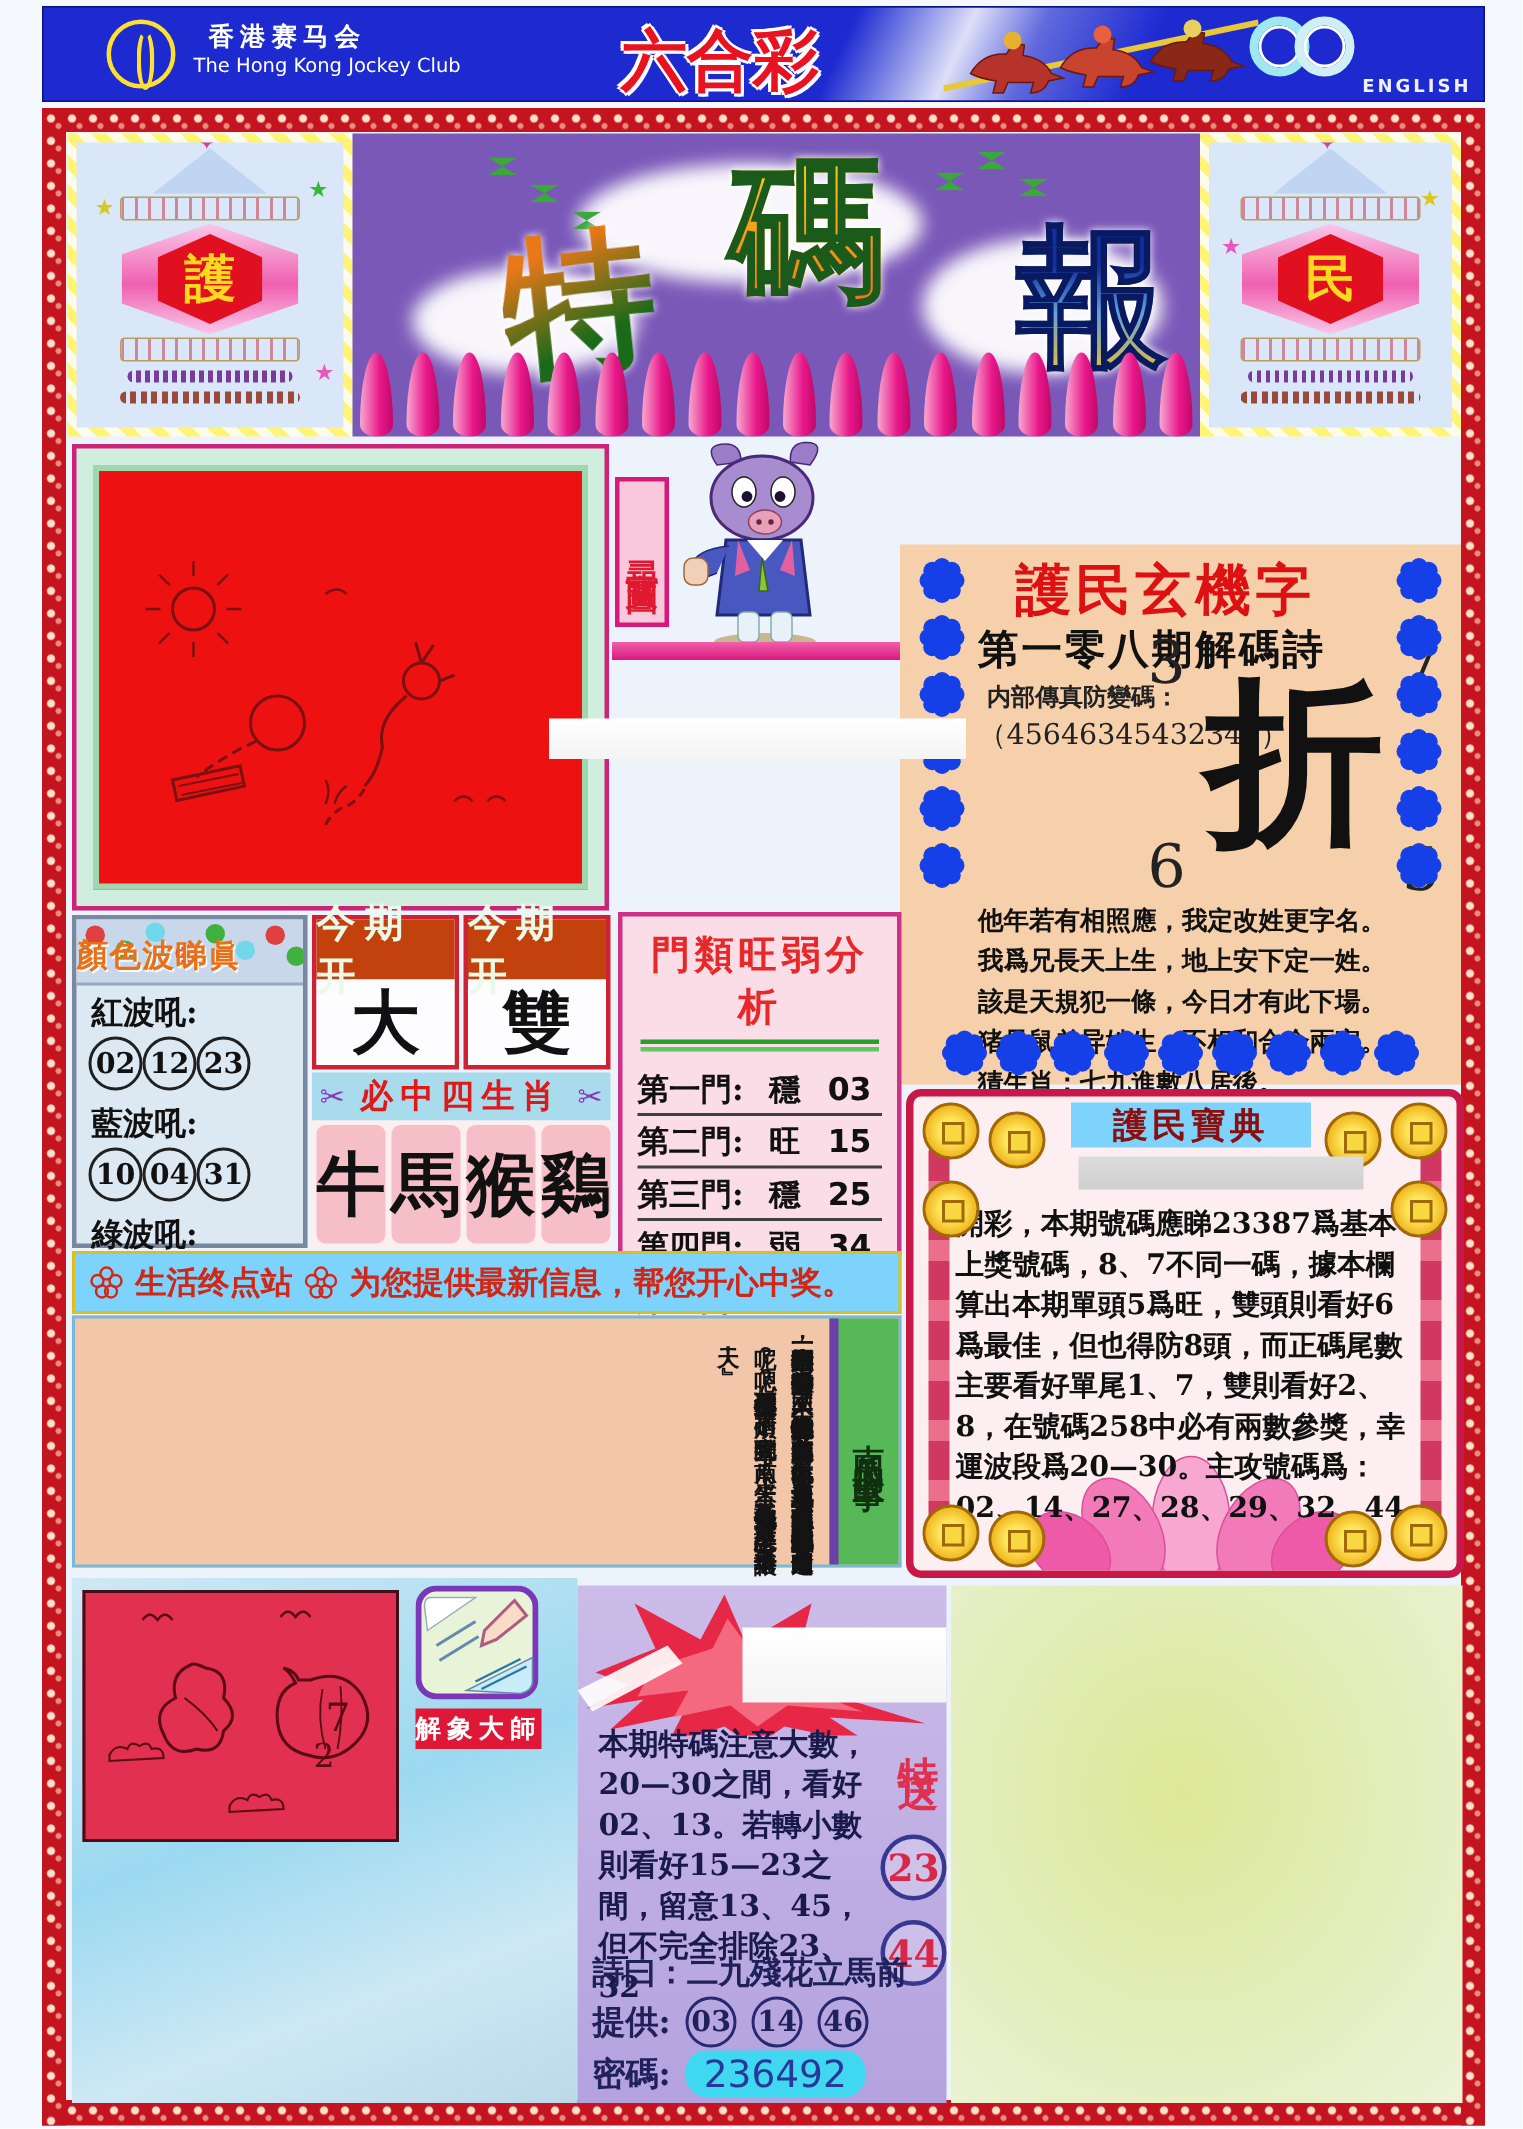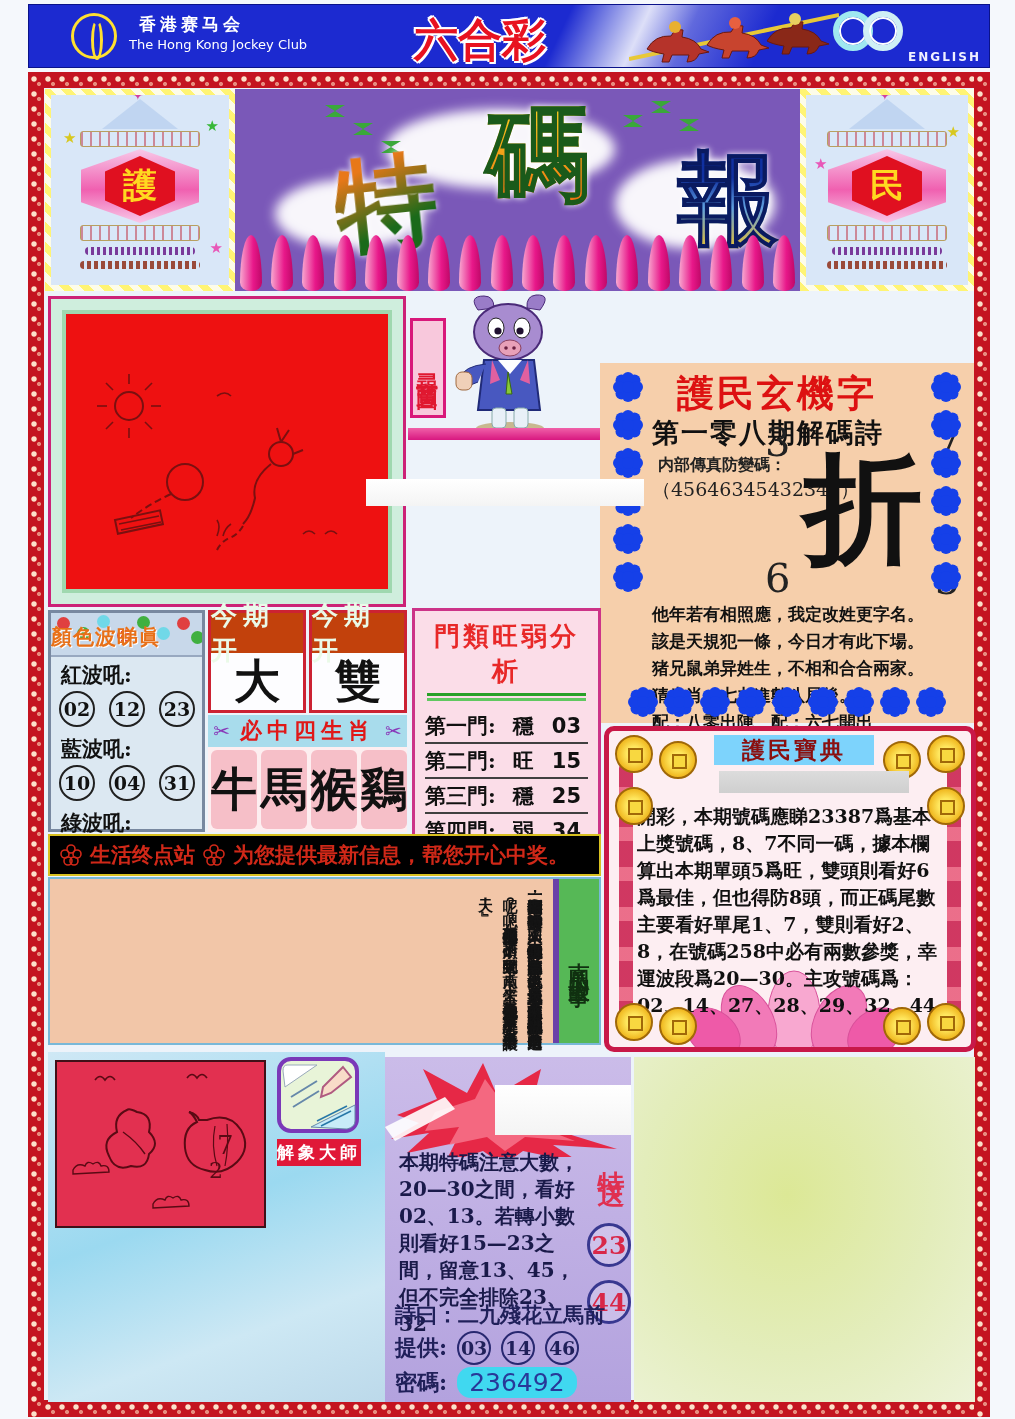--- a/index.html
+++ b/index.html
@@ -75,21 +75,21 @@
   .flower{width:12px;height:12px;background:#1540e8;border-radius:50%;box-shadow:0 -9px 0 #1540e8,0 9px 0 #1540e8,-9px 0 0 #1540e8,9px 0 0 #1540e8,-6.5px -6.5px 0 #1540e8,6.5px -6.5px 0 #1540e8,-6.5px 6.5px 0 #1540e8,6.5px 6.5px 0 #1540e8}
   .fl-col{display:flex;flex-direction:column;gap:26px;align-items:center;padding-top:18px}
   .fl-row{display:flex;gap:24px;justify-content:center;align-items:center}
 
   
   .cwave{border:3px solid #7888a0;background:#dce8f2}
   .cw-head{position:relative;height:44px;background:#c8d8ea;overflow:hidden;border-bottom:2px solid #98a8c0}
   .cw-head b{position:absolute;left:0;right:0;top:10px;color:#e87018;font-size:21px;letter-spacing:1px;text-shadow:1px 1px 0 #fff;z-index:2}
   .ball{position:absolute;width:13px;height:13px;border-radius:50%}
   .cw-label{font-size:21px;font-weight:bold;color:#111;padding:4px 0 2px 10px}
-  .cw-nums{display:flex;gap:14px;padding:0 0 4px 8px}
+  .cw-nums{display:flex;padding:0 0 4px 8px}
   .circle-num{width:36px;height:36px;border:2px solid #202020;border-radius:50%;display:flex;align-items:center;justify-content:center;font-size:19px;font-weight:bold;color:#111}
 
   
   .jq{border:3px solid #cc2233;background:#fff}
   .jq-head{height:40px;background:#c2410c;color:#eafae8;font-size:26px;font-weight:bold;display:flex;align-items:center;justify-content:center;letter-spacing:6px}
   .jq-val{height:57px;display:flex;align-items:center;justify-content:center;font-size:46px;font-weight:bold;color:#111;background:#fdfdff}
   .sx-banner{background:#a8dcec;display:flex;align-items:center;justify-content:center;gap:10px}
   .sx-banner b{color:#e01818;font-size:22px;letter-spacing:5px}
   .sx-banner .sc{color:#8838b8;font-size:20px}
   .animal-row{background:#fdeef0;display:grid;grid-template-columns:repeat(4,1fr);gap:4px;padding:3px}
@@ -104,21 +104,21 @@
 
   
   .baodian{background:#fdeef2;border:5px solid #c81848;border-radius:10px}
   .bd-banner{position:absolute;left:105px;top:4px;width:160px;height:30px;background:#7dd3fc;color:#8a1010;font-size:23px;font-weight:bold;display:flex;align-items:center;justify-content:center;letter-spacing:3px;z-index:4}
   .bd-text{position:absolute;left:28px;right:26px;top:72px;font-size:19px;font-weight:bold;color:#101010;line-height:27px;z-index:3}
   .coin{position:absolute;width:38px;height:38px;border-radius:50%;background:radial-gradient(circle,#ffe860 30%,#f0b820 70%,#c88810 100%);border:2px solid #a06808;z-index:4}
   .coin::after{content:"";position:absolute;left:11px;top:11px;width:11px;height:11px;border:2px solid #a06808;background:#f8d840}
   .ribbon{position:absolute;width:14px;top:30px;bottom:30px;background:repeating-linear-gradient(180deg,#c81848 0 26px,#e85878 26px 40px);border-radius:8px;z-index:2;opacity:.85}
 
   
-  .ybanner{background:#000000;border:2px solid #d8c020;display:flex;align-items:center;gap:6px;padding:0 8px;color:#d02818;font-weight:bold;font-size:21px}
+  .ybanner{background:#7dd3fc;border:2px solid #d8c020;display:flex;align-items:center;gap:6px;padding:0 8px;color:#d02818;font-weight:bold;font-size:21px}
   .story{background:#f2c6a8;border:2px solid #78b8d8}
   .story-text{position:absolute;left:6px;top:8px;bottom:8px;right:52px;writing-mode:vertical-rl;font-size:15px;font-weight:bold;line-height:1.65;color:#141414}
   .story-strip{position:absolute;right:0;top:0;bottom:0;width:46px;background:#56b856;border-left:6px solid #6a40a8;display:flex;align-items:center;justify-content:center}
   .story-strip b{writing-mode:vertical-rl;font-size:21px;color:#103010;letter-spacing:6px}
 
   
   .bl-zone{background:linear-gradient(160deg,#cfe8f5 0%,#9bd9f0 45%,#cde8f4 75%,#bcd9ea 100%)}
   .redpic2{background:#e23050;border:2px solid #401018}
   .interp-label{background:#e01838;color:#fff;font-weight:bold;font-size:17px;display:flex;align-items:center;justify-content:center;letter-spacing:4px;font-family:"DejaVu Sans",sans-serif}
   .bmid{background:linear-gradient(#cbbce9,#b3a2de)}
@@ -323,20 +323,21 @@
     <div class="xj-code">（45646345432342）</div>
     <div class="zhe">
       <span class="n" style="left:0;top:-6px">3</span>
       <span class="n" style="right:0;top:-4px">7</span>
       <span class="n" style="left:0;bottom:-6px">6</span>
       <span class="n" style="right:0;bottom:-8px">5</span>
       <span class="main">折</span>
     </div>
     <div class="xj-poem">
       <div>他年若有相照應，我定改姓更字名。</div>
+      <div>我爲兄長天上生，地上安下定一姓。</div>
       <div>該是天規犯一條，今日才有此下場。</div>
       <div>猪兄鼠弟异姓生，不相和合合兩家。</div>
       <div>猜生肖：七九進數八居後。</div>
       <div>配：八零出陣　配：六七開出</div>
     </div>
     <div class="abs fl-col" style="left:6px;top:0;width:44px;height:330px">
       <i class="flower"></i>
         <i class="flower"></i>
         <i class="flower"></i>
         <i class="flower"></i>

